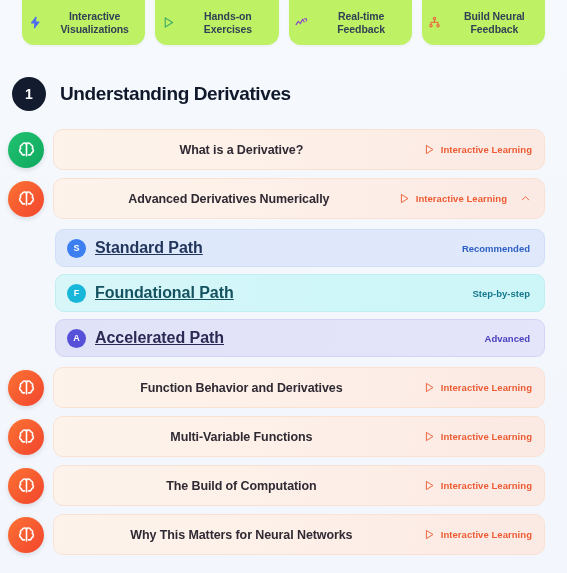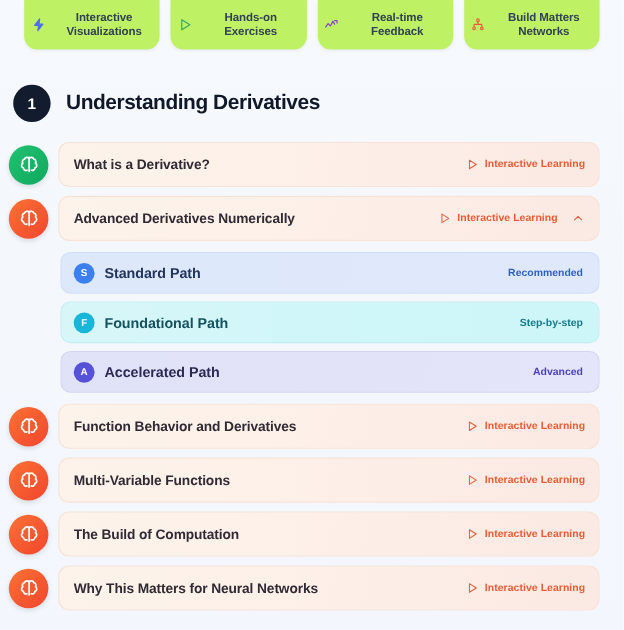--- a/index.html
+++ b/index.html
@@ -137,20 +137,21 @@
   .lesson-name {
     flex: 1 1 auto;
     min-width: 0;
     font-size: 12.5px;
     font-weight: 600;
     color: #2f2a33;
     letter-spacing: -0.1px;
     white-space: nowrap;
     overflow: hidden;
     text-overflow: ellipsis;
+    text-align: center;
   }
 
   .lesson-tag {
     display: flex;
     align-items: center;
     gap: 6px;
     flex: 0 0 auto;
   }
 
   .lesson-tag-text {
@@ -216,26 +217,27 @@
     font-weight: 700;
   }
 
   .path-badge.standard   { background: #3b7ff0; }
   .path-badge.foundational { background: #18b6d8; }
   .path-badge.accelerated  { background: #5750d8; }
 
   .path-name {
     flex: 1 1 auto;
     min-width: 0;
-    font-size: 13px;
+    font-size: 16px;
     font-weight: 600;
     letter-spacing: -0.05px;
     white-space: nowrap;
     overflow: hidden;
     text-overflow: ellipsis;
+    text-decoration: underline;
   }
 
   .path-name.standard     { color: #22355c; }
   .path-name.foundational { color: #14525f; }
   .path-name.accelerated  { color: #2c2a54; }
 
   .path-meta {
     flex: 0 0 auto;
     font-size: 9.5px;
     font-weight: 600;
@@ -277,21 +279,21 @@
     <div class="feature-card">
       <span class="feature-icon">
         <svg width="13" height="13" viewBox="0 0 24 24" fill="none" stroke="#ef5b3c" stroke-width="2" stroke-linecap="round" stroke-linejoin="round">
           <circle cx="12" cy="4.5" r="2.2"></circle>
           <circle cx="5.5" cy="18" r="2.2"></circle>
           <circle cx="18.5" cy="18" r="2.2"></circle>
           <path d="M12 6.7v4.8M12 11.5H6.3a.8.8 0 0 0-.8.8v2.6"></path>
           <path d="M12 11.5h5.7a.8.8 0 0 1 .8.8v2.6"></path>
         </svg>
       </span>
-      <span class="feature-label">Build Matters Networks</span>
+      <span class="feature-label">Build Neural Feedback</span>
     </div>
   </div>
 
 <div class="section-header">
   <div class="section-badge">1</div>
   <div class="section-title">Understanding Derivatives</div>
 </div>
 
 <div class="lesson-list">
     <div class="lesson-block">

